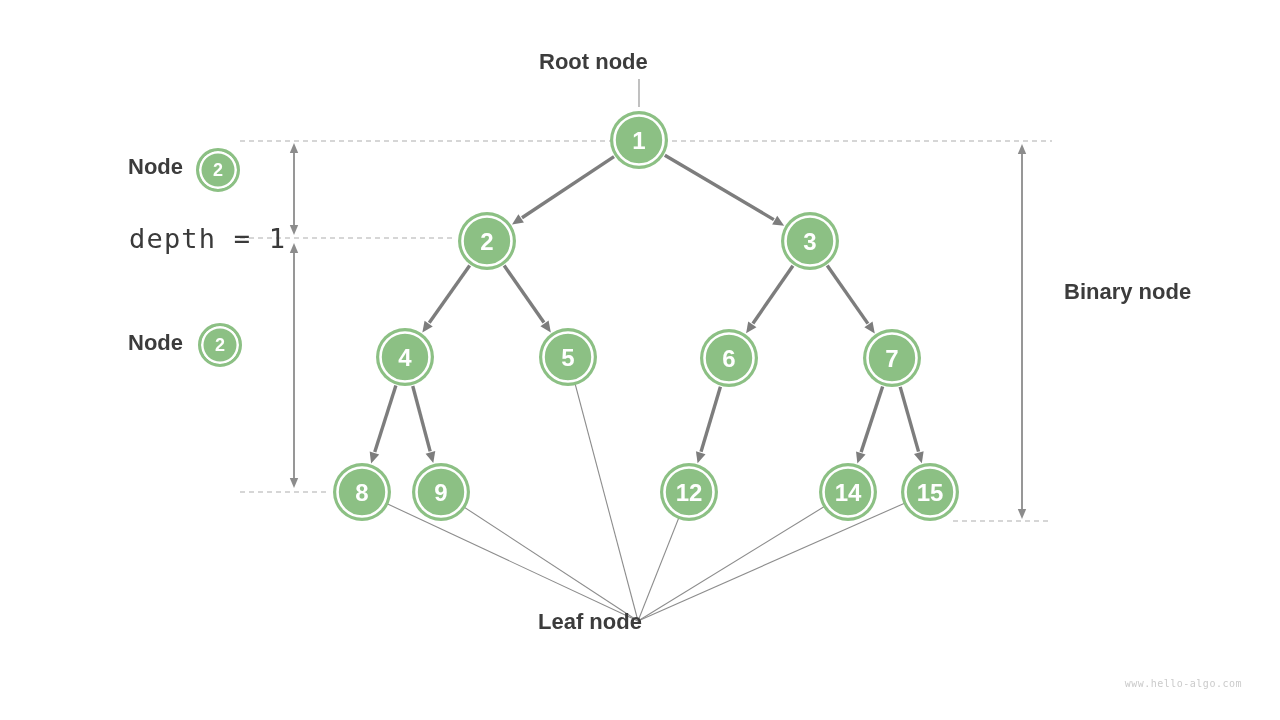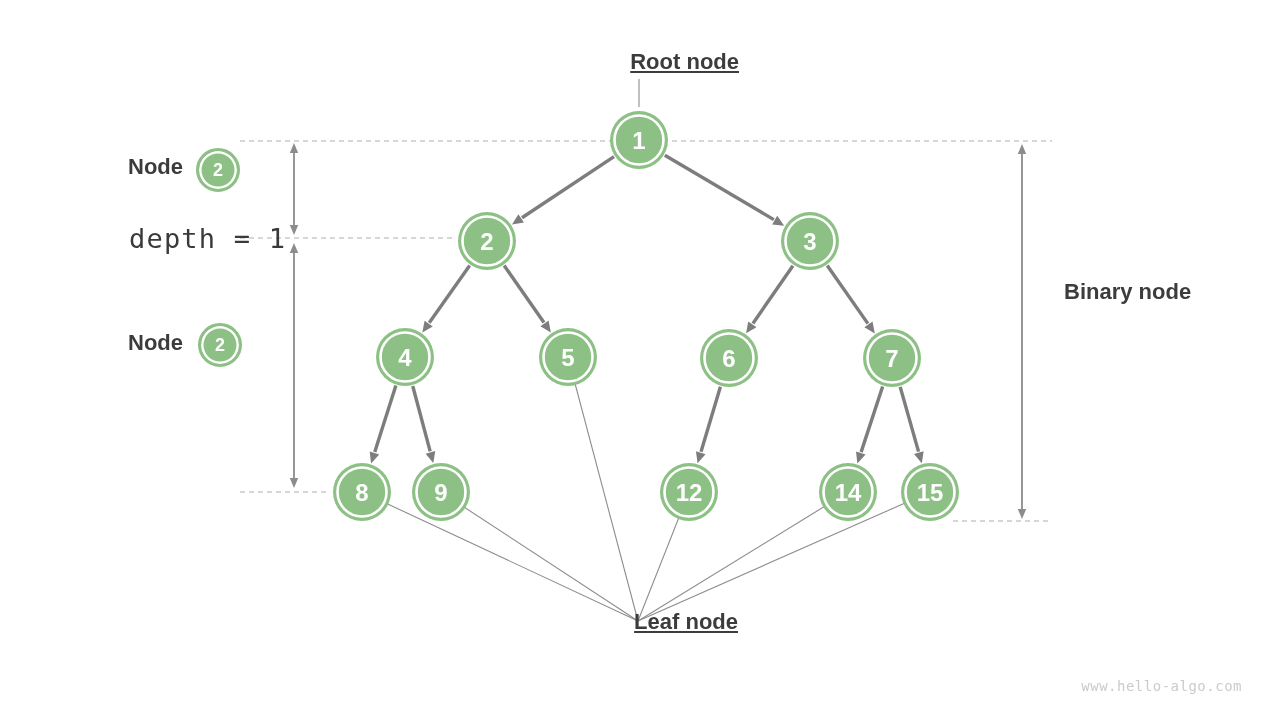--- a/index.html
+++ b/index.html
@@ -5,34 +5,34 @@
   html,body{margin:0;padding:0;background:#fff;}
   #canvas{
     position:relative;width:1280px;height:720px;background:#fff;overflow:hidden;
     font-family:"Liberation Sans",sans-serif;
   }
   #diagram-svg{position:absolute;left:0;top:0;}
   .bold-label{
     position:absolute;font-weight:700;font-size:22px;color:#3c3c3c;
     line-height:1.1;white-space:nowrap;
   }
-  .center-200{width:200px;text-align:right;text-decoration:underline;}
+  .center-200{width:200px;text-align:left;}
   .mono-label{
     position:absolute;font-family:"DejaVu Sans Mono",monospace;font-size:27px;
     letter-spacing:1.2px;color:#3a3a3a;line-height:1.1;white-space:nowrap;margin-top:20px;
   }
   .mini-node{
     position:absolute;width:44px;height:44px;border-radius:50%;box-sizing:border-box;
     background:#8cc084;border:3px solid #8cc084;box-shadow:inset 0 0 0 2.5px #ffffff;
     display:flex;align-items:center;justify-content:center;
     color:#fff;font-weight:700;font-size:18px;
   }
   .watermark{
     position:absolute;right:38px;top:678px;font-family:"DejaVu Sans Mono",monospace;
-    font-size:14px;letter-spacing:.5px;color:#cbcbcb;white-space:nowrap;
+    font-size:10px;letter-spacing:.5px;color:#cbcbcb;white-space:nowrap;
   }
 </style>
 </head>
 <body>
 
 <div id="canvas">
 
   <svg id="diagram-svg" width="1280" height="720" viewBox="0 0 1280 720">
       <line x1="240" y1="141" x2="1052" y2="141" stroke="#adadad" stroke-width="1.2" stroke-dasharray="5 4"></line>
       <line x1="240" y1="238" x2="455" y2="238" stroke="#adadad" stroke-width="1.2" stroke-dasharray="5 4"></line>

